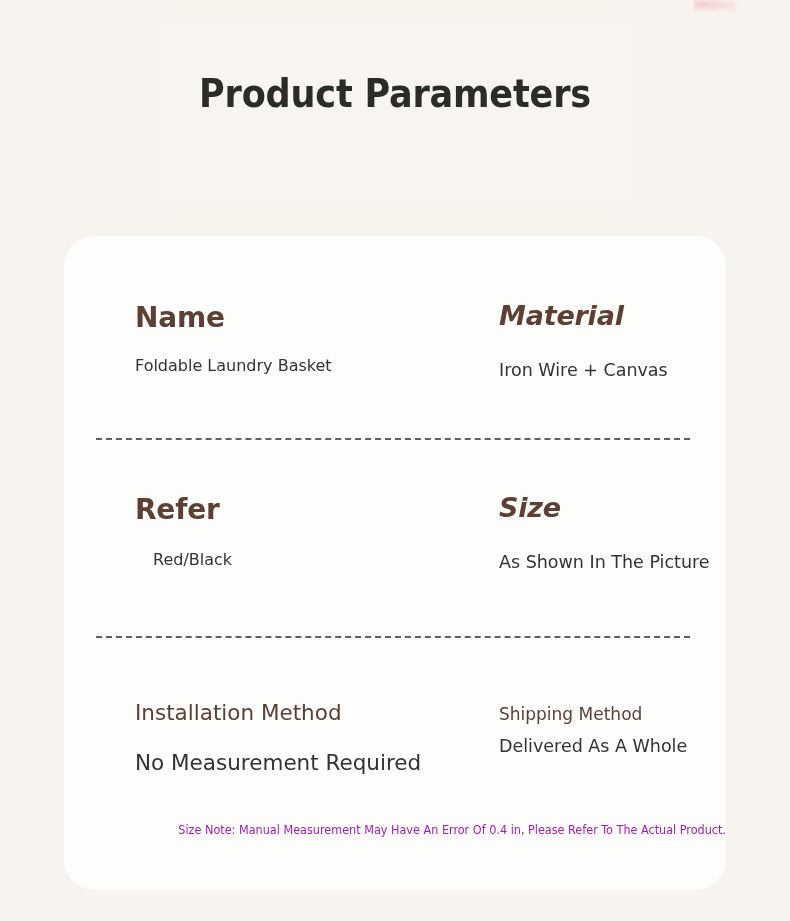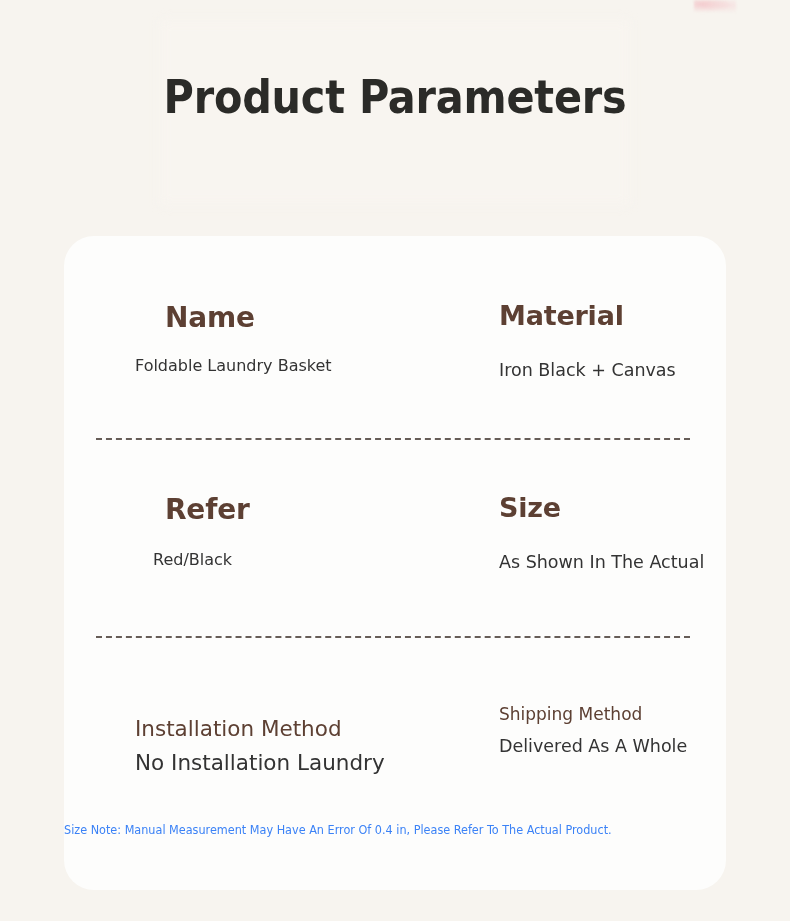--- a/index.html
+++ b/index.html
@@ -42,21 +42,21 @@
     pointer-events: none;
   }
 
   .page-title {
     position: absolute;
     left: 0;
     top: 74px;
     width: 790px;
     text-align: center;
     font-family: "Liberation Sans Narrow", "DejaVu Sans Condensed", "Liberation Sans", sans-serif;
-    font-size: 46px;
+    font-size: 39px;
     font-weight: 700;
     letter-spacing: -0.2px;
     color: #2b2b28;
     line-height: 1;
   }
 
   .param-card {
     position: absolute;
     left: 64px;
     top: 236px;
@@ -92,26 +92,26 @@
     color: #333333;
     line-height: 1;
     font-weight: 400;
   }
 
   
   .label-strong-l {
     font-size: 28px;
     font-weight: 700;
     letter-spacing: -0.2px;
-    margin-left: 30px;
   }
   .label-strong-r {
     font-size: 27px;
     font-weight: 700;
     letter-spacing: -0.2px;
+    font-style: italic;
   }
   .value-l { font-size: 16px; }
   .value-r { font-size: 17.5px; }
 
   
   .label-plain-l {
     font-size: 21.5px;
     font-weight: 400;
   }
   .label-plain-r {
@@ -127,46 +127,46 @@
   .r1-label-r { top: 66px;  }
   .r1-value-r { top: 126px; }
 
   
   .r2-label-l { top: 68px;  }
   .r2-value-l { top: 124px; margin-left: 18px; }
   .r2-label-r { top: 66px;  }
   .r2-value-r { top: 126px; }
 
   
-  .r3-label-l { top: 76px; margin-top: 16px;  }
+  .r3-label-l { top: 76px;  }
   .r3-value-l { top: 126px; }
   .r3-label-r { top: 80px;  }
   .r3-value-r { top: 112px; }
 
   .divider {
     position: absolute;
     left: 32px;
     width: 594px;
     height: 0;
     border-top: 2px dashed #5a504a;
     opacity: 0.92;
   }
   .divider-1 { top: 202px; }
   .divider-2 { top: 400px; }
 
   .size-note {
     position: absolute;
     left: 0;
     top: 588px;
     width: 662px;
-    text-align: left;
+    text-align: right;
     font-family: "Liberation Sans Narrow", "DejaVu Sans Condensed", "Liberation Sans", sans-serif;
     font-size: 12.5px;
     font-weight: 400;
-    color: #3b82f6;
+    color: #a21caf;
     white-space: nowrap;
     line-height: 1;
   }
 </style>
 </head>
 <body>
 
 <div class="title-ghost"></div>
 <div class="watermark-artifact"></div>
 
@@ -174,43 +174,43 @@
 
 <div class="param-card">
 
   <div class="row row-1">
     <div class="col-left">
       <div class="label label-strong-l r1-label-l">Name</div>
       <div class="value value-l r1-value-l">Foldable Laundry Basket</div>
     </div>
     <div class="col-right">
       <div class="label label-strong-r r1-label-r">Material</div>
-      <div class="value value-r r1-value-r">Iron Black + Canvas</div>
+      <div class="value value-r r1-value-r">Iron Wire + Canvas</div>
     </div>
   </div>
 
   <div class="divider divider-1"></div>
 
   <div class="row row-2">
     <div class="col-left">
       <div class="label label-strong-l r2-label-l">Refer</div>
       <div class="value value-l r2-value-l">Red/Black</div>
     </div>
     <div class="col-right">
       <div class="label label-strong-r r2-label-r">Size</div>
-      <div class="value value-r r2-value-r">As Shown In The Actual</div>
+      <div class="value value-r r2-value-r">As Shown In The Picture</div>
     </div>
   </div>
 
   <div class="divider divider-2"></div>
 
   <div class="row row-3">
     <div class="col-left">
       <div class="label label-plain-l r3-label-l">Installation Method</div>
-      <div class="value value-big-l r3-value-l">No Installation Laundry</div>
+      <div class="value value-big-l r3-value-l">No Measurement Required</div>
     </div>
     <div class="col-right">
       <div class="label label-plain-r r3-label-r">Shipping Method</div>
       <div class="value value-big-r r3-value-r">Delivered As A Whole</div>
     </div>
   </div>
 
   <div class="size-note">Size Note: Manual Measurement May Have An Error Of 0.4 in, Please Refer To The Actual Product.</div>
 
 </div>

